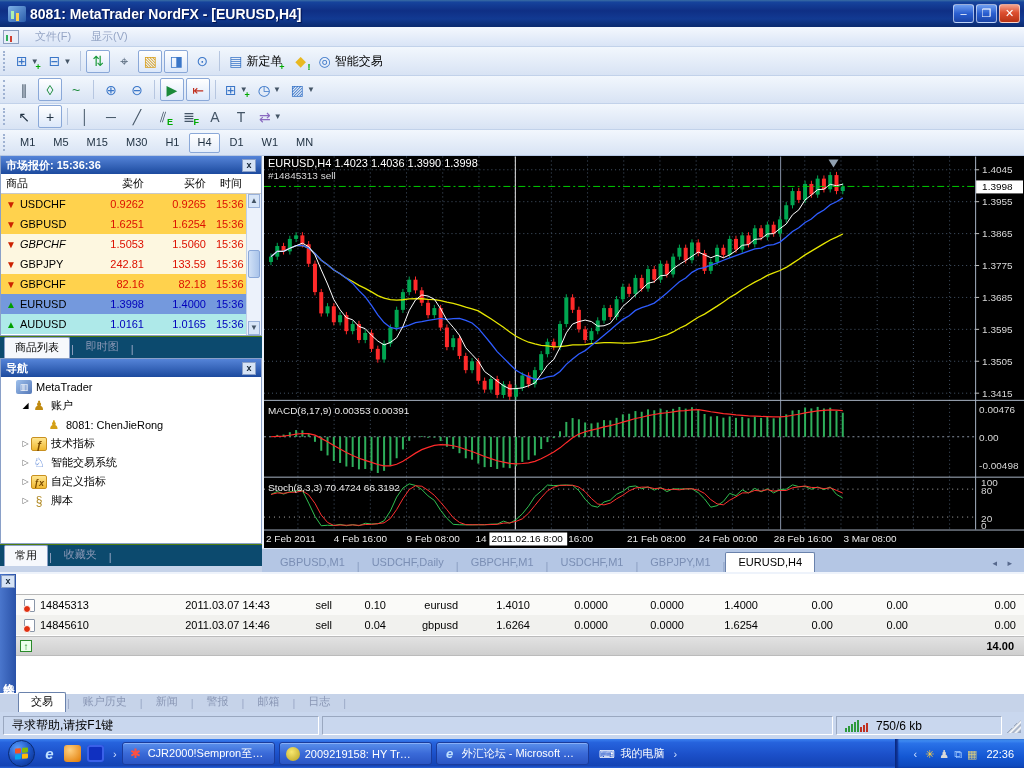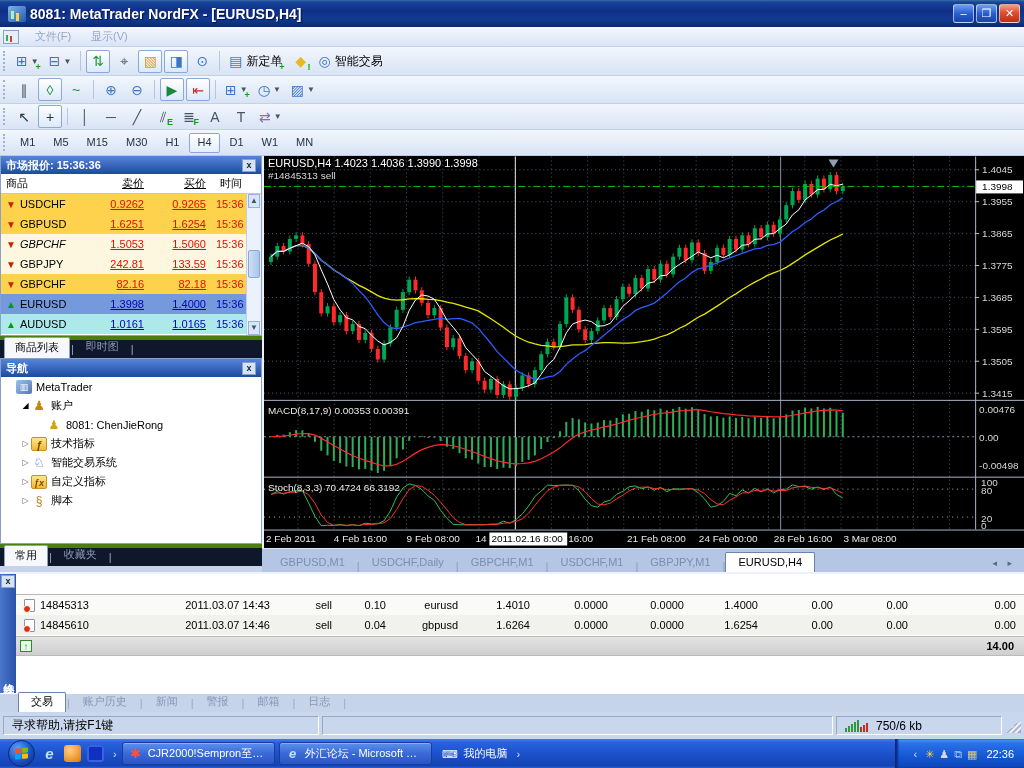--- a/index.html
+++ b/index.html
@@ -30,31 +30,31 @@
   .tbtn.active{background:linear-gradient(180deg,#ffffff,#dce8fa);border:1px solid #8aa8d8;}
   .tbtn .glyph{font-size:14px;line-height:14px;}
   .tbtn .badge{position:absolute;right:1px;bottom:0px;font-size:9px;font-weight:bold;color:#0a0;}
   .tbtn .tlabel{margin-left:4px;color:#000;font-size:12px;}
   .tbtn .dd{font-size:8px;margin-left:3px;color:#456;}
   .tfbtn{height:20px;padding:2px 7px;margin:0 1px;color:#234;font-size:11px;border:1px solid transparent;border-radius:2px;}
   .tfbtn.active{background:linear-gradient(180deg,#fff,#e4edfa);border:1px solid #8aa8d8;}
   
   .ptitle{height:18px;background:linear-gradient(180deg,#5584d8,#1c4a9e);color:#fff;font-weight:bold;display:flex;align-items:center;padding:0 5px;}
   .ptitle .px{margin-left:auto;width:14px;height:13px;background:#d6e3f5;color:#123;border:1px solid #8aa0c8;font-size:9px;line-height:11px;text-align:center;font-weight:bold;}
-  .tabsbar{background:#0f172a;display:flex;align-items:flex-end;border-top:4px solid #4d7c0f;height:21px;padding-left:4px;}
+  .tabsbar{background:#0c4a6e;display:flex;align-items:flex-end;border-top:1px solid #4d7c0f;height:21px;padding-left:4px;}
   .tabsbar .tab{padding:2px 10px 3px;color:#8a97b5;border:1px solid transparent;}
   .tabsbar .tab.active{background:#f6f8fc;border:1px solid #8aa0c8;border-bottom:none;color:#000;border-radius:2px 2px 0 0;}
   .tabsbar .tsep2{color:#9aa8c6;margin:0 1px 3px;}
   
   #mw{left:0;top:156px;width:262px;height:180px;background:#fff;border:1px solid #8aa0c8;border-top:none;}
   .mwhead,.mwrow{display:flex;height:20px;align-items:center;}
   .mwhead{border-bottom:1px solid #c8c8c8;background:#fff;color:#000;}
   .mwc{padding:0 5px;overflow:hidden;white-space:nowrap;}
   .c-sym{width:86px;text-align:left;display:flex;align-items:center;gap:4px;}
-  .c-bid,.c-ask{width:62px;text-align:right;text-decoration:underline;}
+  .c-bid,.c-ask{width:62px;text-align:right;}
   .c-time{width:36px;text-align:right;}
   .mwarrow{font-size:10px;}
   #mwscroll{position:absolute;right:0;top:38px;width:15px;bottom:0;background:#ecf2fb;border-left:1px solid #c0d0e8;}
   #mwscroll .thumb{position:absolute;left:1px;right:1px;top:56px;height:28px;background:linear-gradient(90deg,#cfe0f6,#aac4ea);border:1px solid #8aa8d8;border-radius:2px;}
   #mwscroll .sbtn{position:absolute;left:1px;right:1px;height:14px;background:#d8e6f8;border:1px solid #9ab2da;color:#456;font-size:8px;text-align:center;line-height:12px;}
   #mwtabs{left:0;top:336px;width:262px;height:22px;}
   
   #nav{left:0;top:358px;width:262px;height:186px;background:#fff;border:1px solid #8aa0c8;}
   .navrow{display:flex;align-items:center;height:19px;white-space:nowrap;color:#000;}
   .navrow .exp{width:11px;font-size:8px;color:#666;text-align:center;}
@@ -910,20 +910,24 @@
         <span class="qlicon qi-msgr"></span>
         <span class="qlicon qi-desk"></span>
       </div>
     <span class="chev">›</span>
     <div id="taskbuttons" style="display:flex">
         <div class="taskbtn">
           <span class="ticon ti-forum">✱</span>
           <span>CJR2000!Sempron至…</span>
         </div>
         <div class="taskbtn">
+          <span class="ticon ti-hy"></span>
+          <span>2009219158: HY Tr…</span>
+        </div>
+        <div class="taskbtn">
           <span class="ticon ti-ie">e</span>
           <span>外汇论坛 - Microsoft …</span>
         </div>
       </div>
     <div id="traytools">
       <span class="trayicon">⌨</span>
       <span>我的电脑</span>
       <span class="chev">›</span>
     </div>
     <div id="systray">

